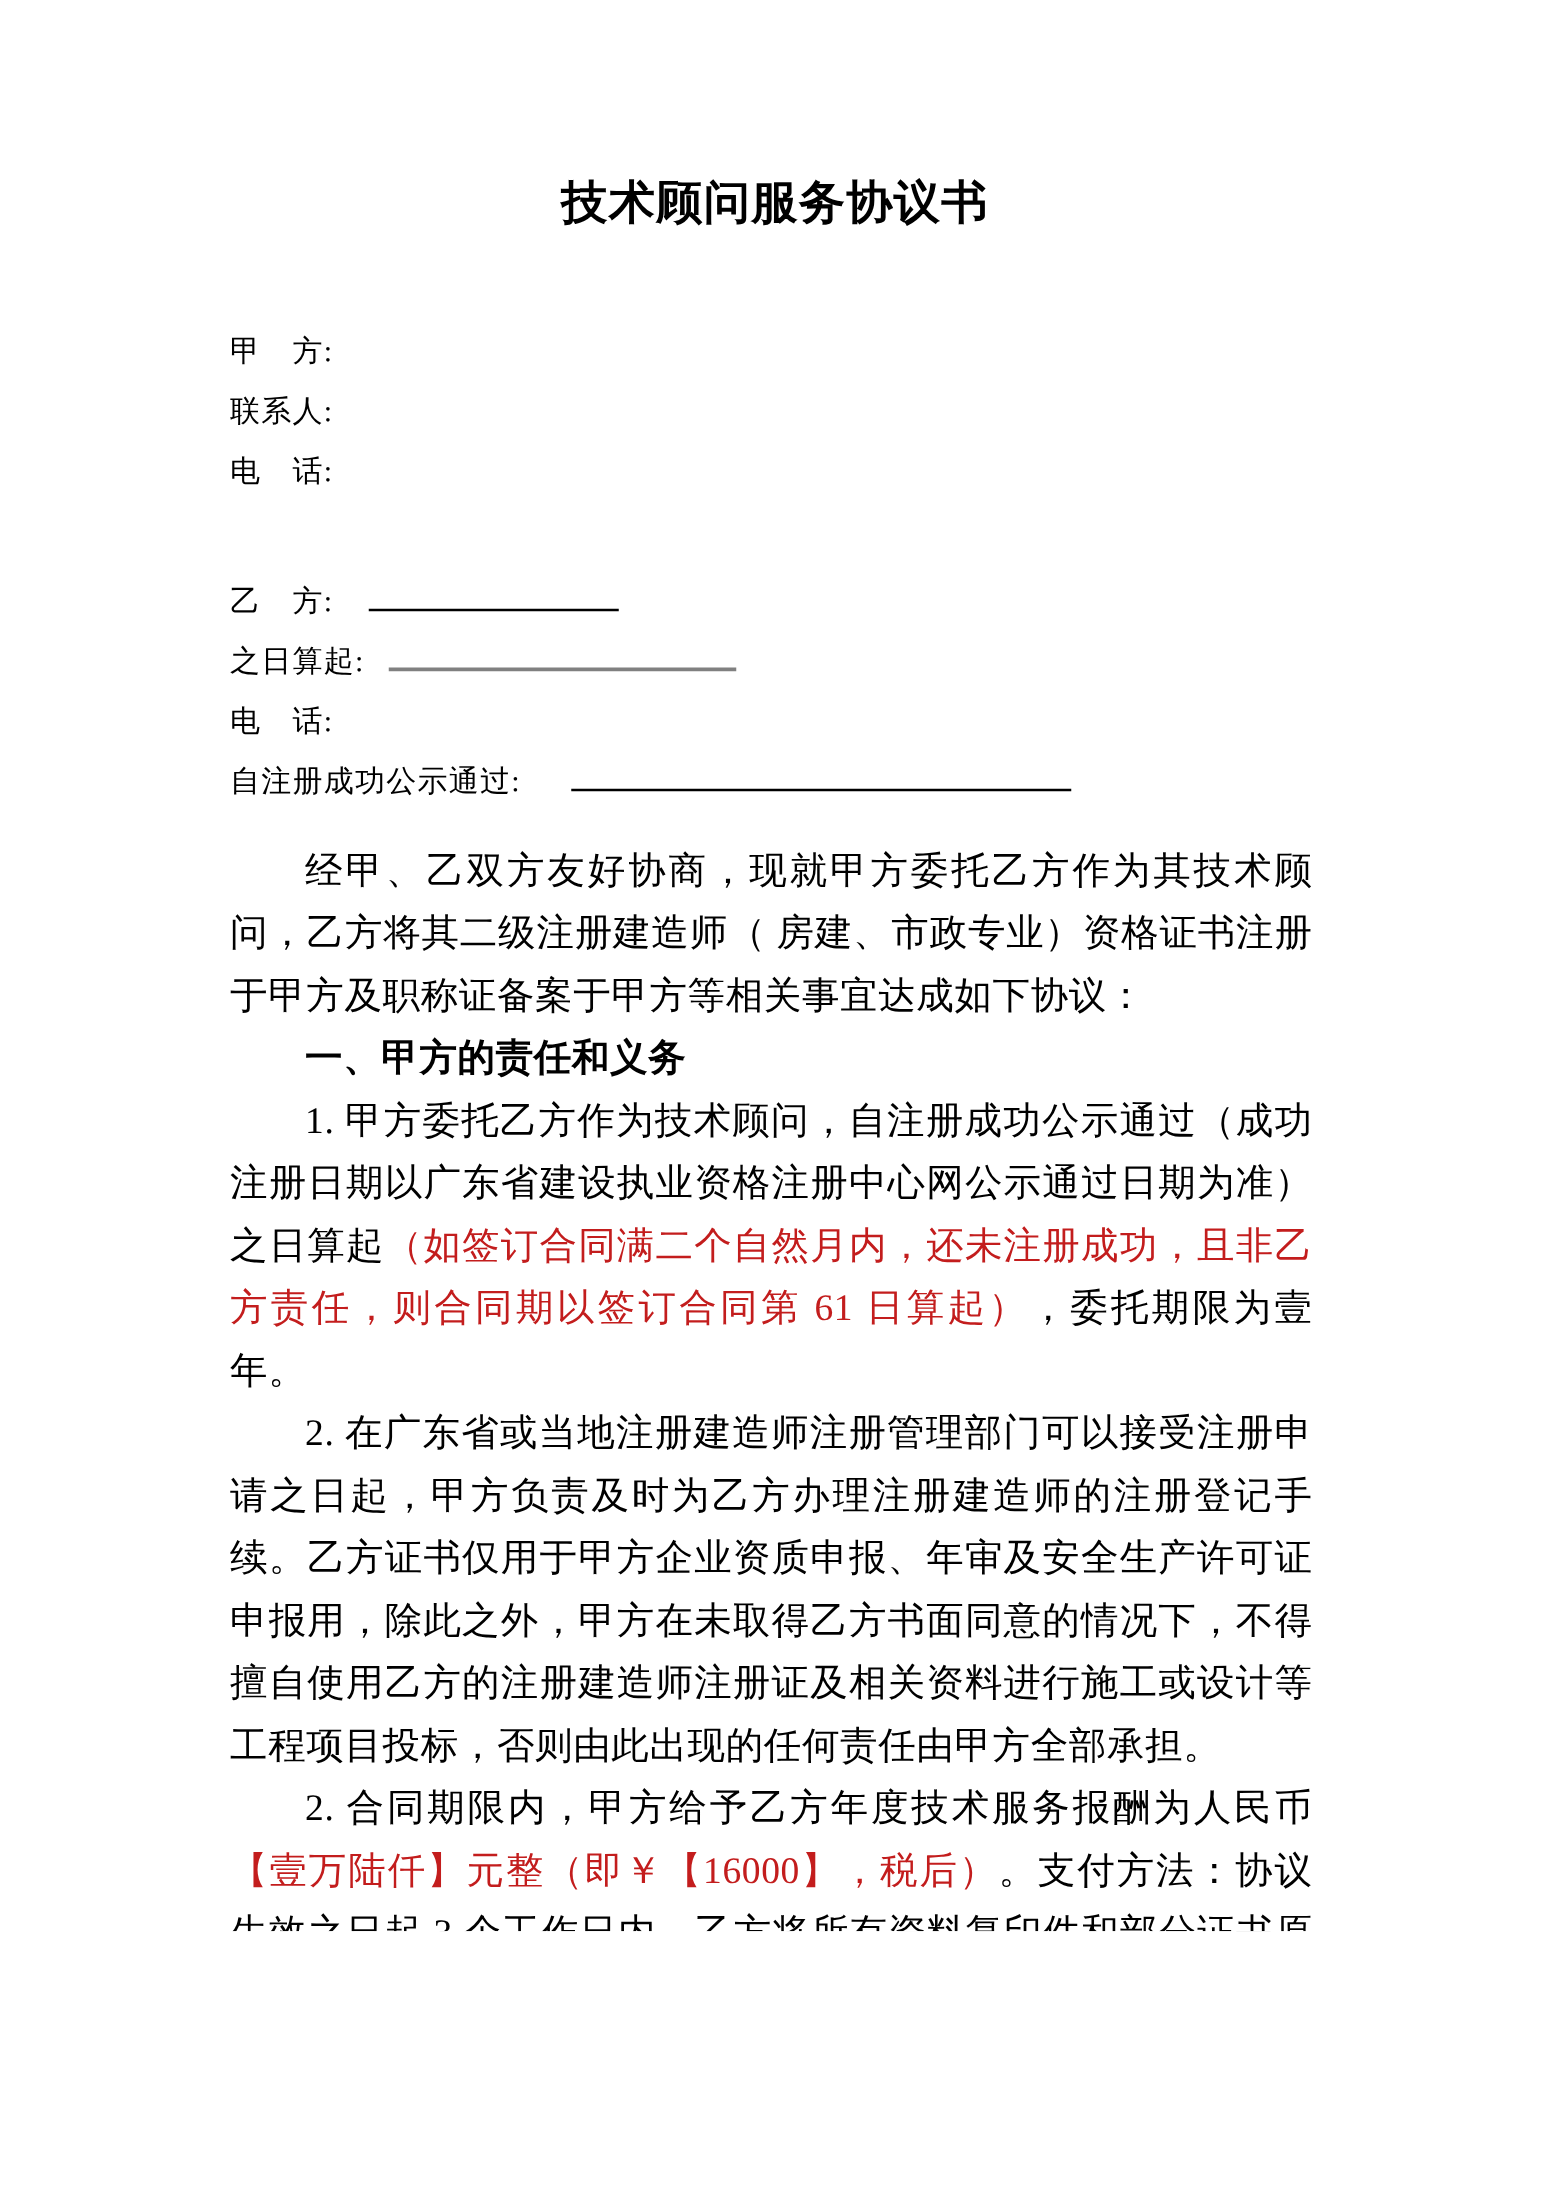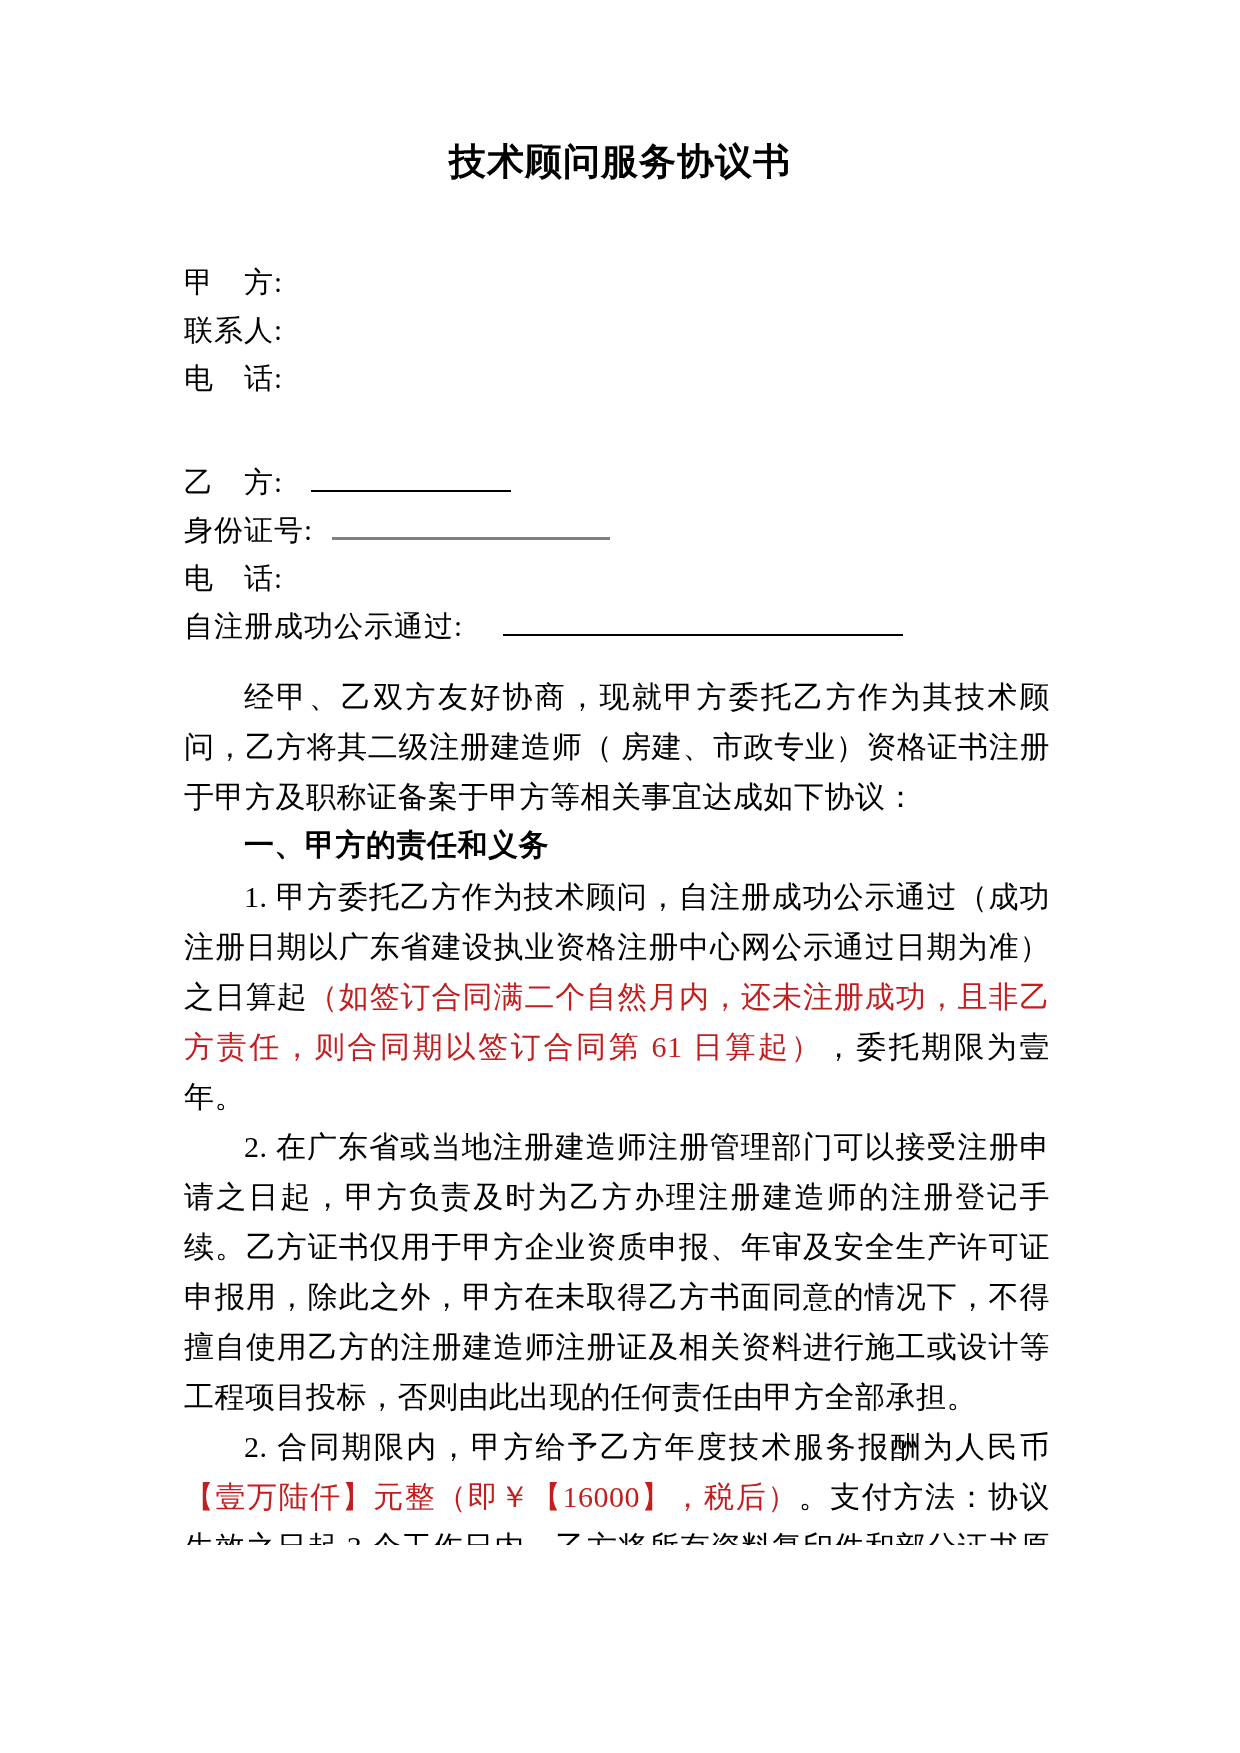--- a/index.html
+++ b/index.html
@@ -20,21 +20,21 @@
     margin-top: 140px;
     text-align: center;
     font-family: "Liberation Sans", "DejaVu Sans", sans-serif;
     font-weight: bold;
     font-size: 37px;
     line-height: 44px;
     letter-spacing: 1px;
   }
   .fields {
     margin-top: 74px;
-    font-size: 29px;
+    font-size: 24px;
   }
   .field-row {
     height: 48px;
     line-height: 48px;
     white-space: nowrap;
   }
   .field-gap { height: 56px; }
   .field-label { letter-spacing: 1px; }
   .blank-line {
     display: inline-block;
@@ -48,21 +48,21 @@
   .blank-emergency { width: 400px; margin-left: 40px; }
   .body-text {
     margin-top: 22px;
     font-size: 30px;
     line-height: 50px;
     text-align: justify;
     letter-spacing: 0.5px;
   }
   .body-text p { text-indent: 2em; }
   .section-heading {
-    font-family: Liberation Mono, monospace;
+    font-family: Liberation Sans, sans-serif;
     font-weight: bold;
   }
   .red { color: #c31d1d; }
 </style>
 </head>
 <body>
 
 <div class="page">
   <div class="doc-title">技术顾问服务协议书</div>
 
@@ -77,21 +77,21 @@
       <div class="field-row">
         <span class="field-label">电　话:</span>
       </div>
 
       <div class="field-gap"></div>
 
       <div class="field-row">
         <span class="field-label">乙　方:</span><span class="blank-line blank-party-b"></span>
       </div>
       <div class="field-row">
-        <span class="field-label">身份证号:</span><span class="blank-line blank-id"></span>
+        <span class="field-label">之日算起:</span><span class="blank-line blank-id"></span>
       </div>
       <div class="field-row">
         <span class="field-label">电　话:</span>
       </div>
       <div class="field-row">
         <span class="field-label">自注册成功公示通过:</span><span class="blank-line blank-emergency"></span>
       </div>
     </div>
 
     <div class="body-text">

